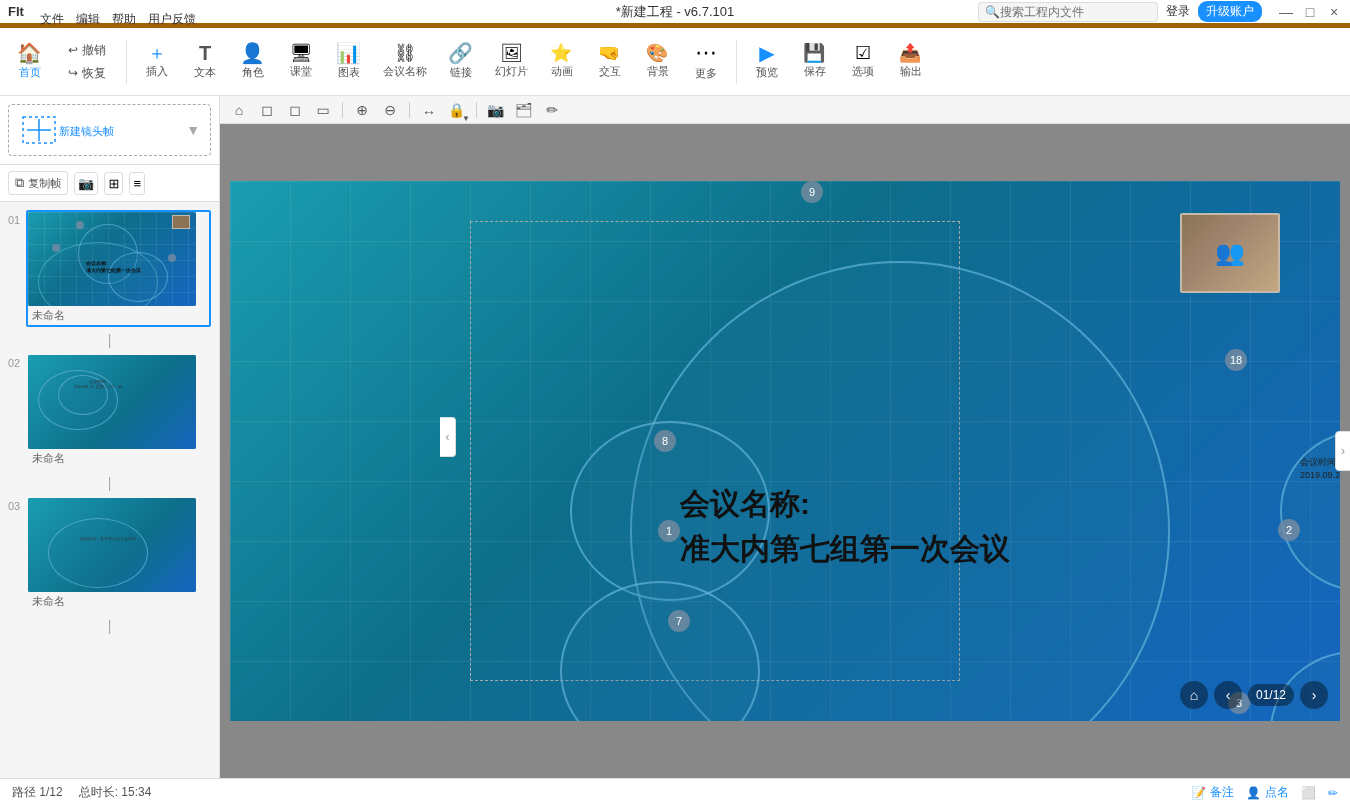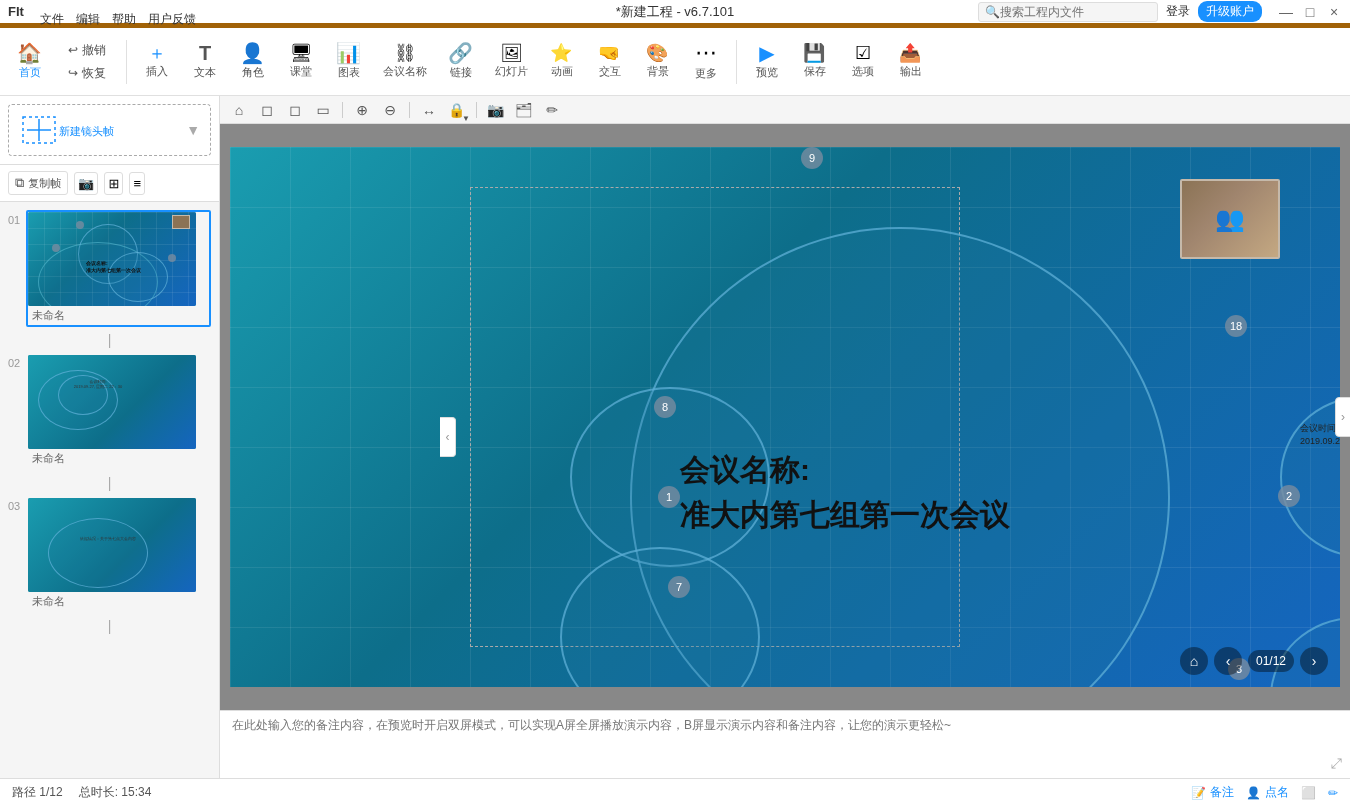--- a/index.html
+++ b/index.html
@@ -752,24 +752,20 @@
           <div class="slide-nav-btn">‹</div>
           <div class="slide-page-indicator">01/12</div>
           <div class="slide-nav-btn">›</div>
         </div>
 
       </div>
 
       <div class="right-collapse">›</div>
     </div>
 
-    <div id="notes-area">
-      <textarea placeholder="在此处输入您的备注内容，在预览时开启双屏模式，可以实现A屏全屏播放演示内容，B屏显示演示内容和备注内容，让您的演示更轻松~" style=""></textarea>
-      <div class="notes-expand">⤢</div>
-    </div>
 
   </div>
 </div>
 
 <div id="statusbar">
   <span>路径 1/12</span>
   <span>总时长: 15:34</span>
   <div class="status-right">
     <div class="status-btn">
       <span>📝</span>

